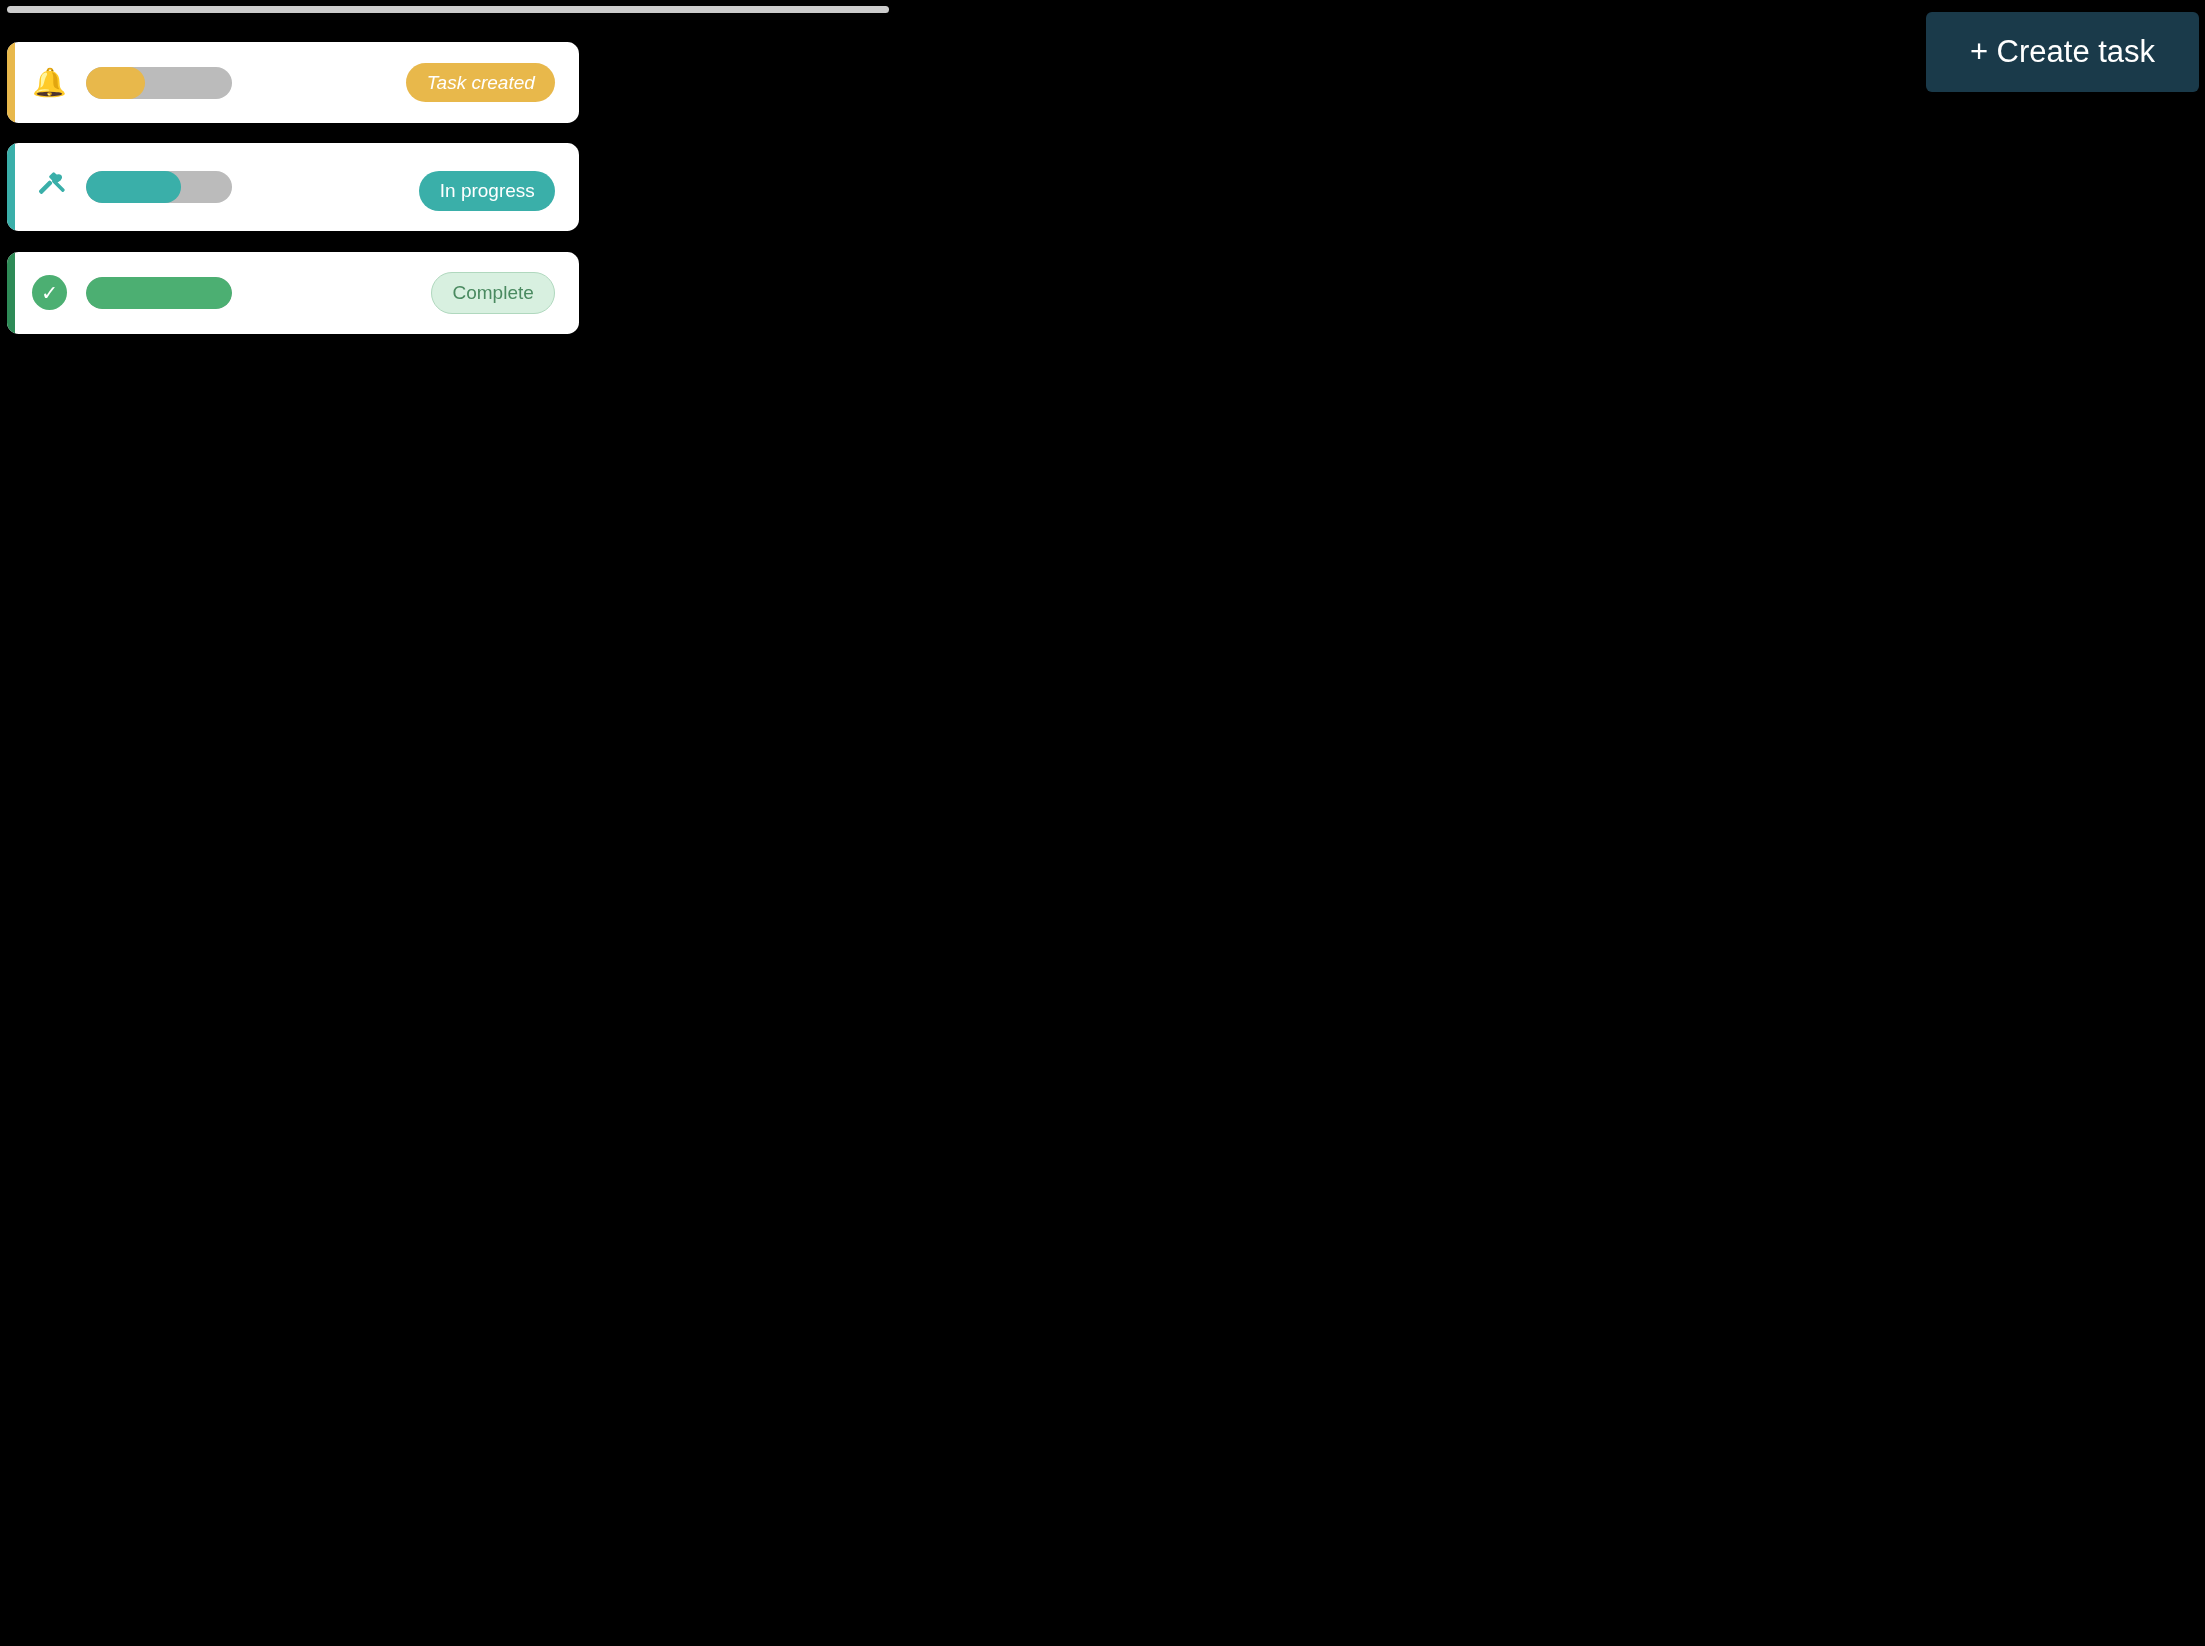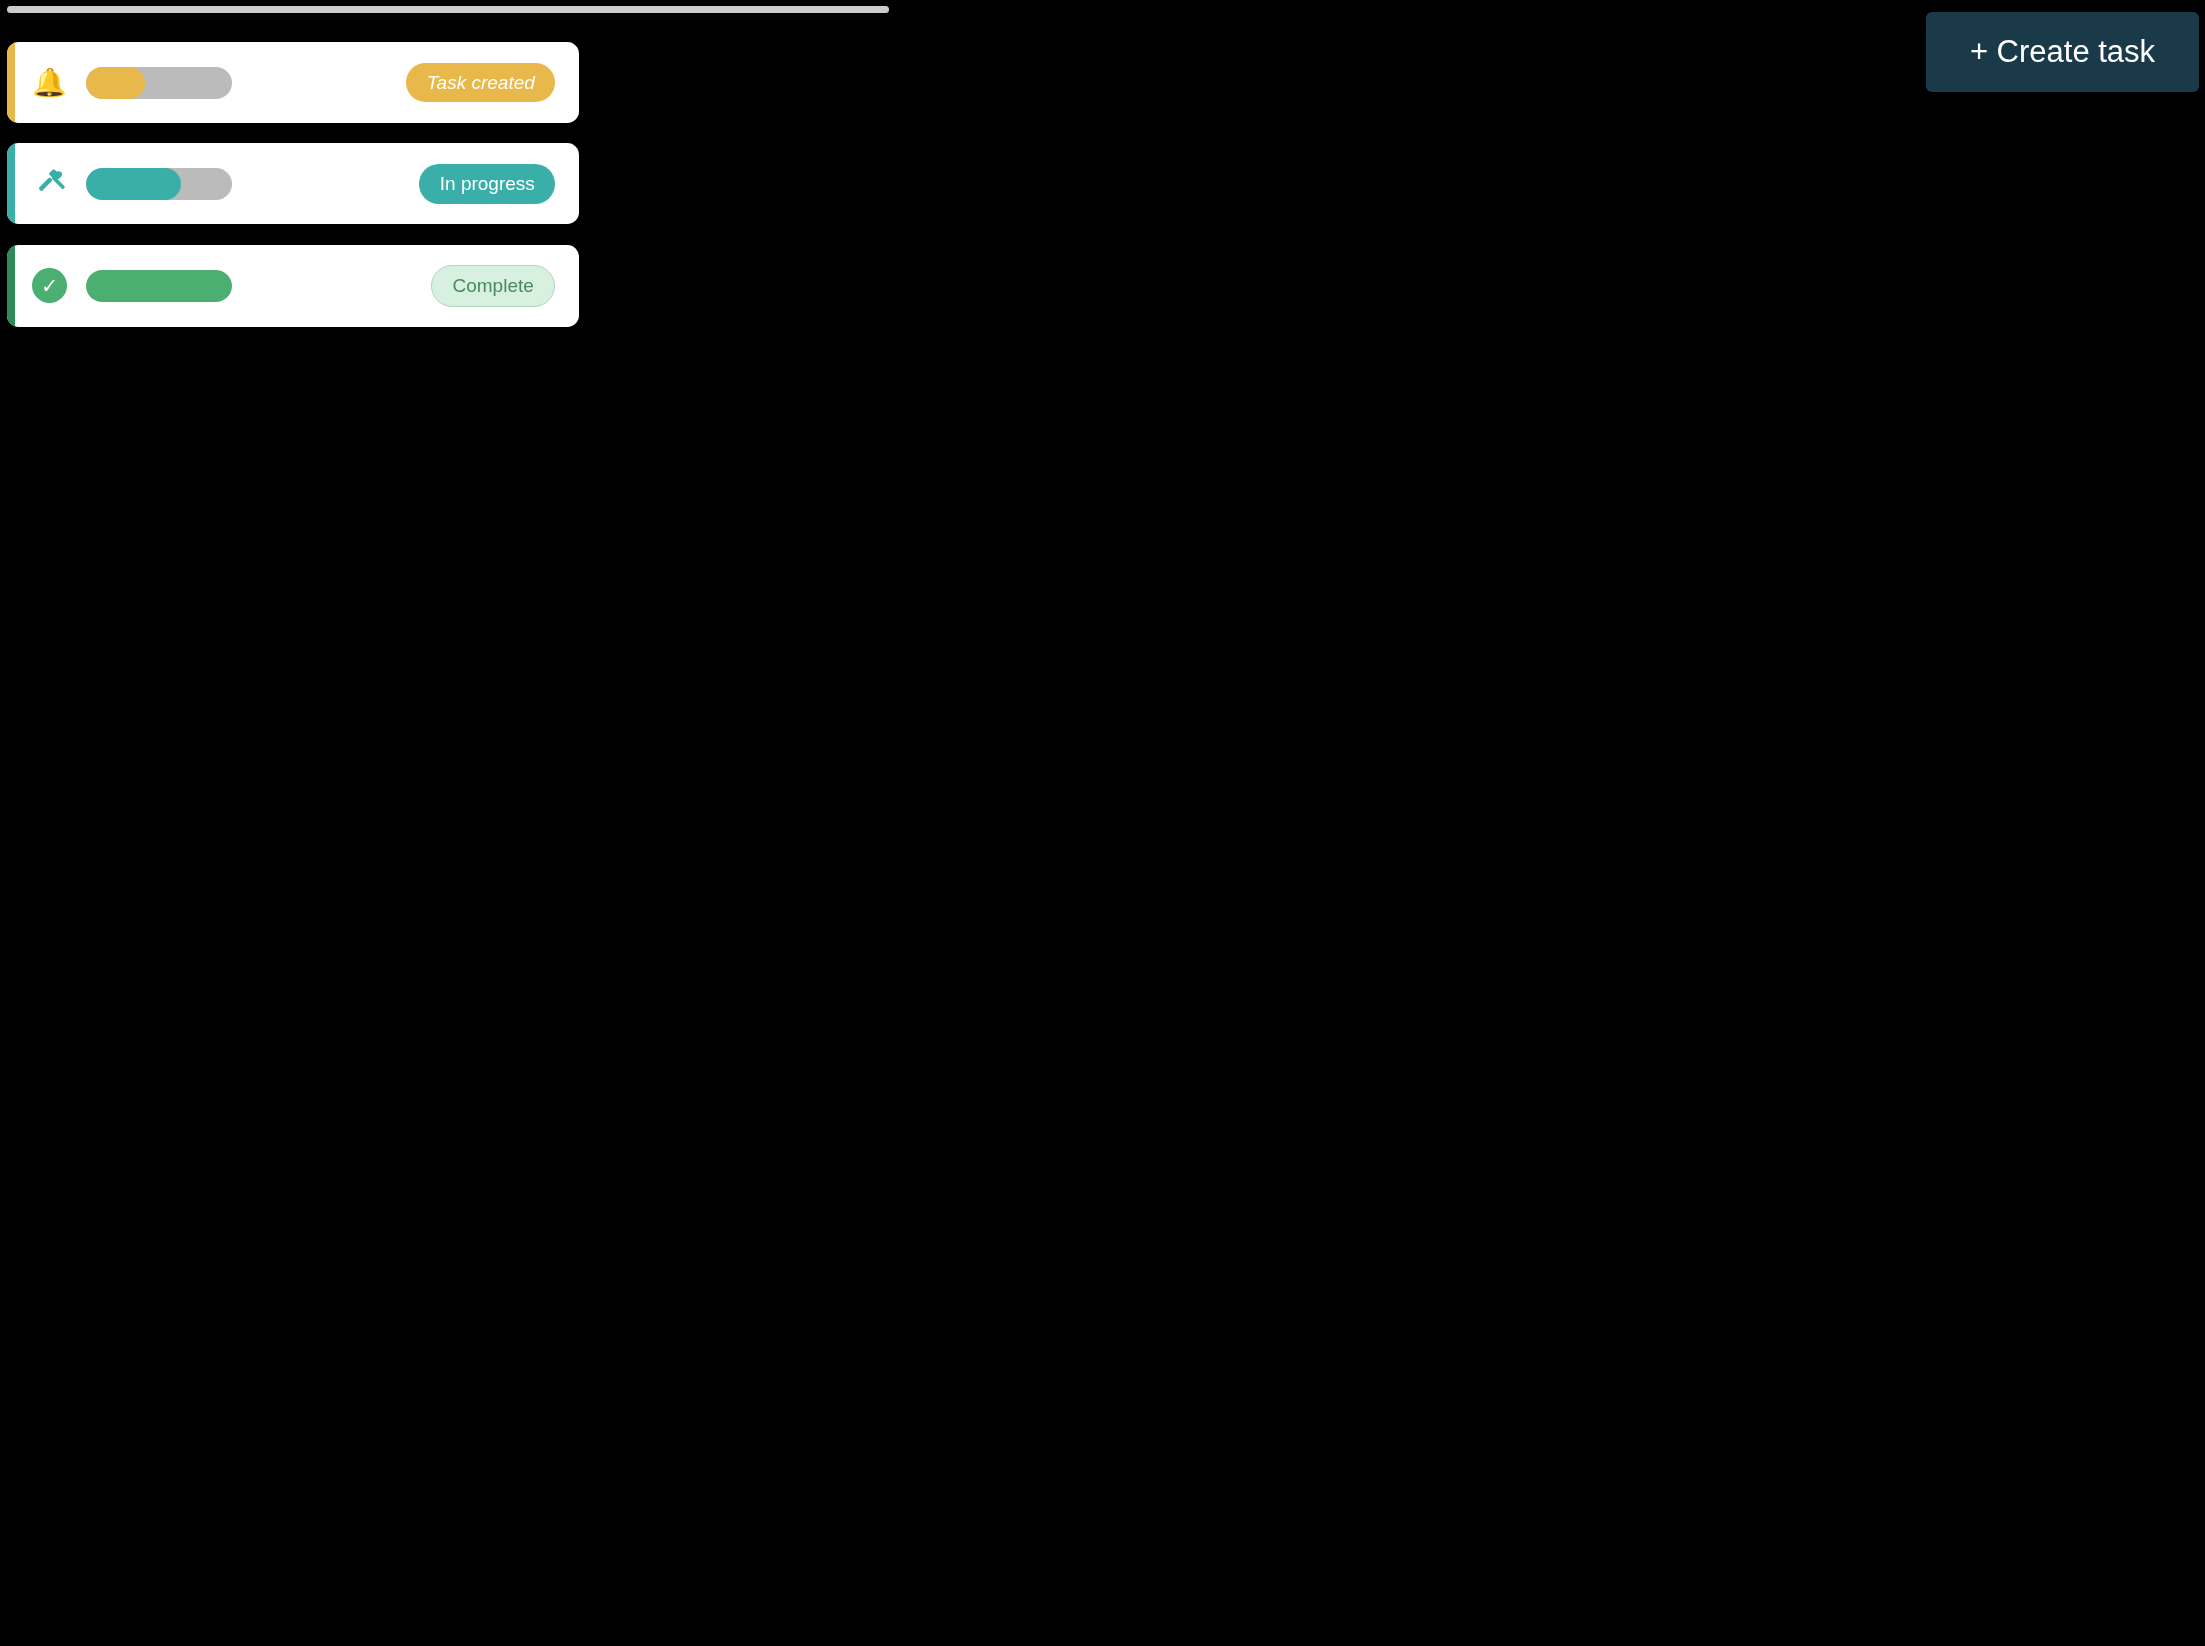--- a/index.html
+++ b/index.html
@@ -149,20 +149,21 @@
     }
 
     .badge-lavender {
       background: #d4d0e8;
       color: #555;
     }
 
     .badge-teal {
       background: #3aafa9;
       color: #fff;
+      margin-top: 7px;
     }
 
     .badge-green-light {
       background: #d8f0e0;
       color: #4a8a60;
       border: 1.1px solid #b0d8be;
       text-align: right;
     }
 
     

